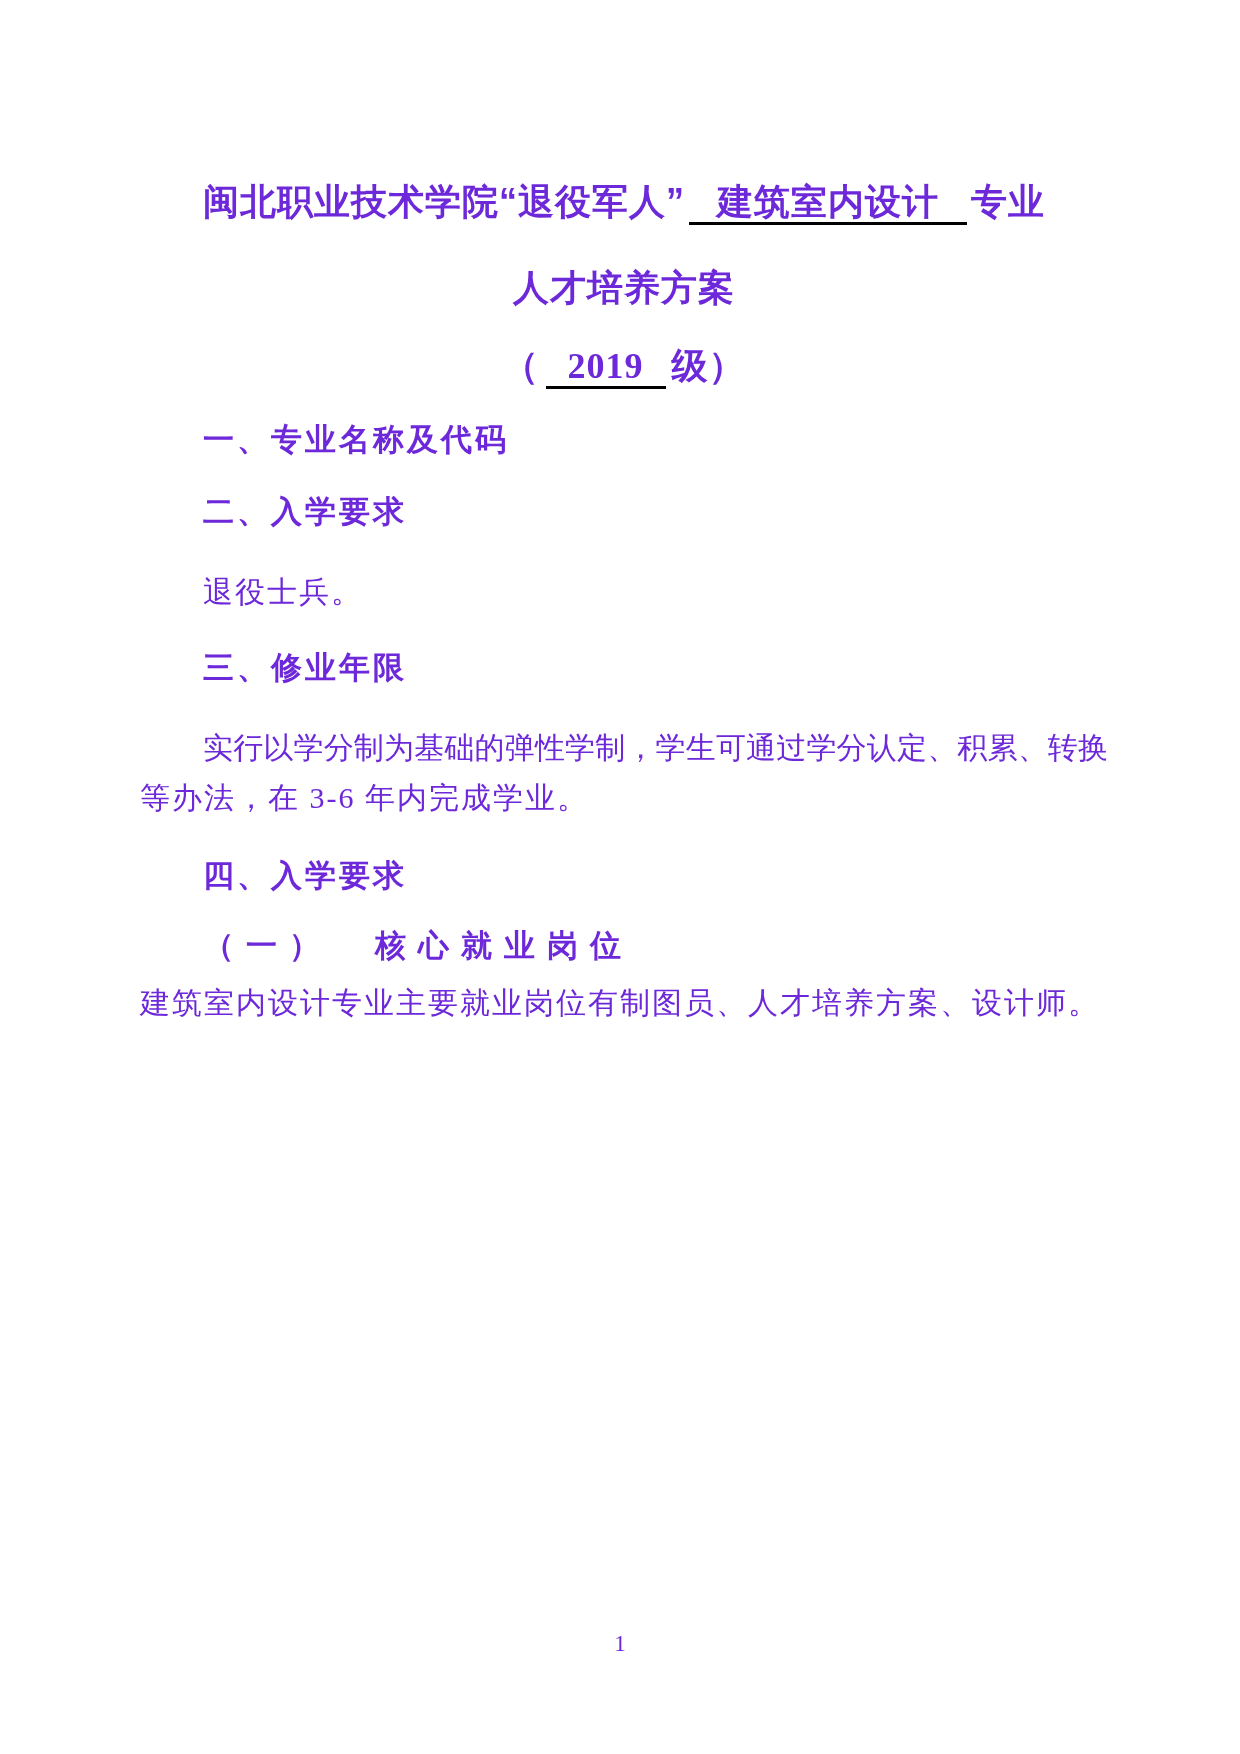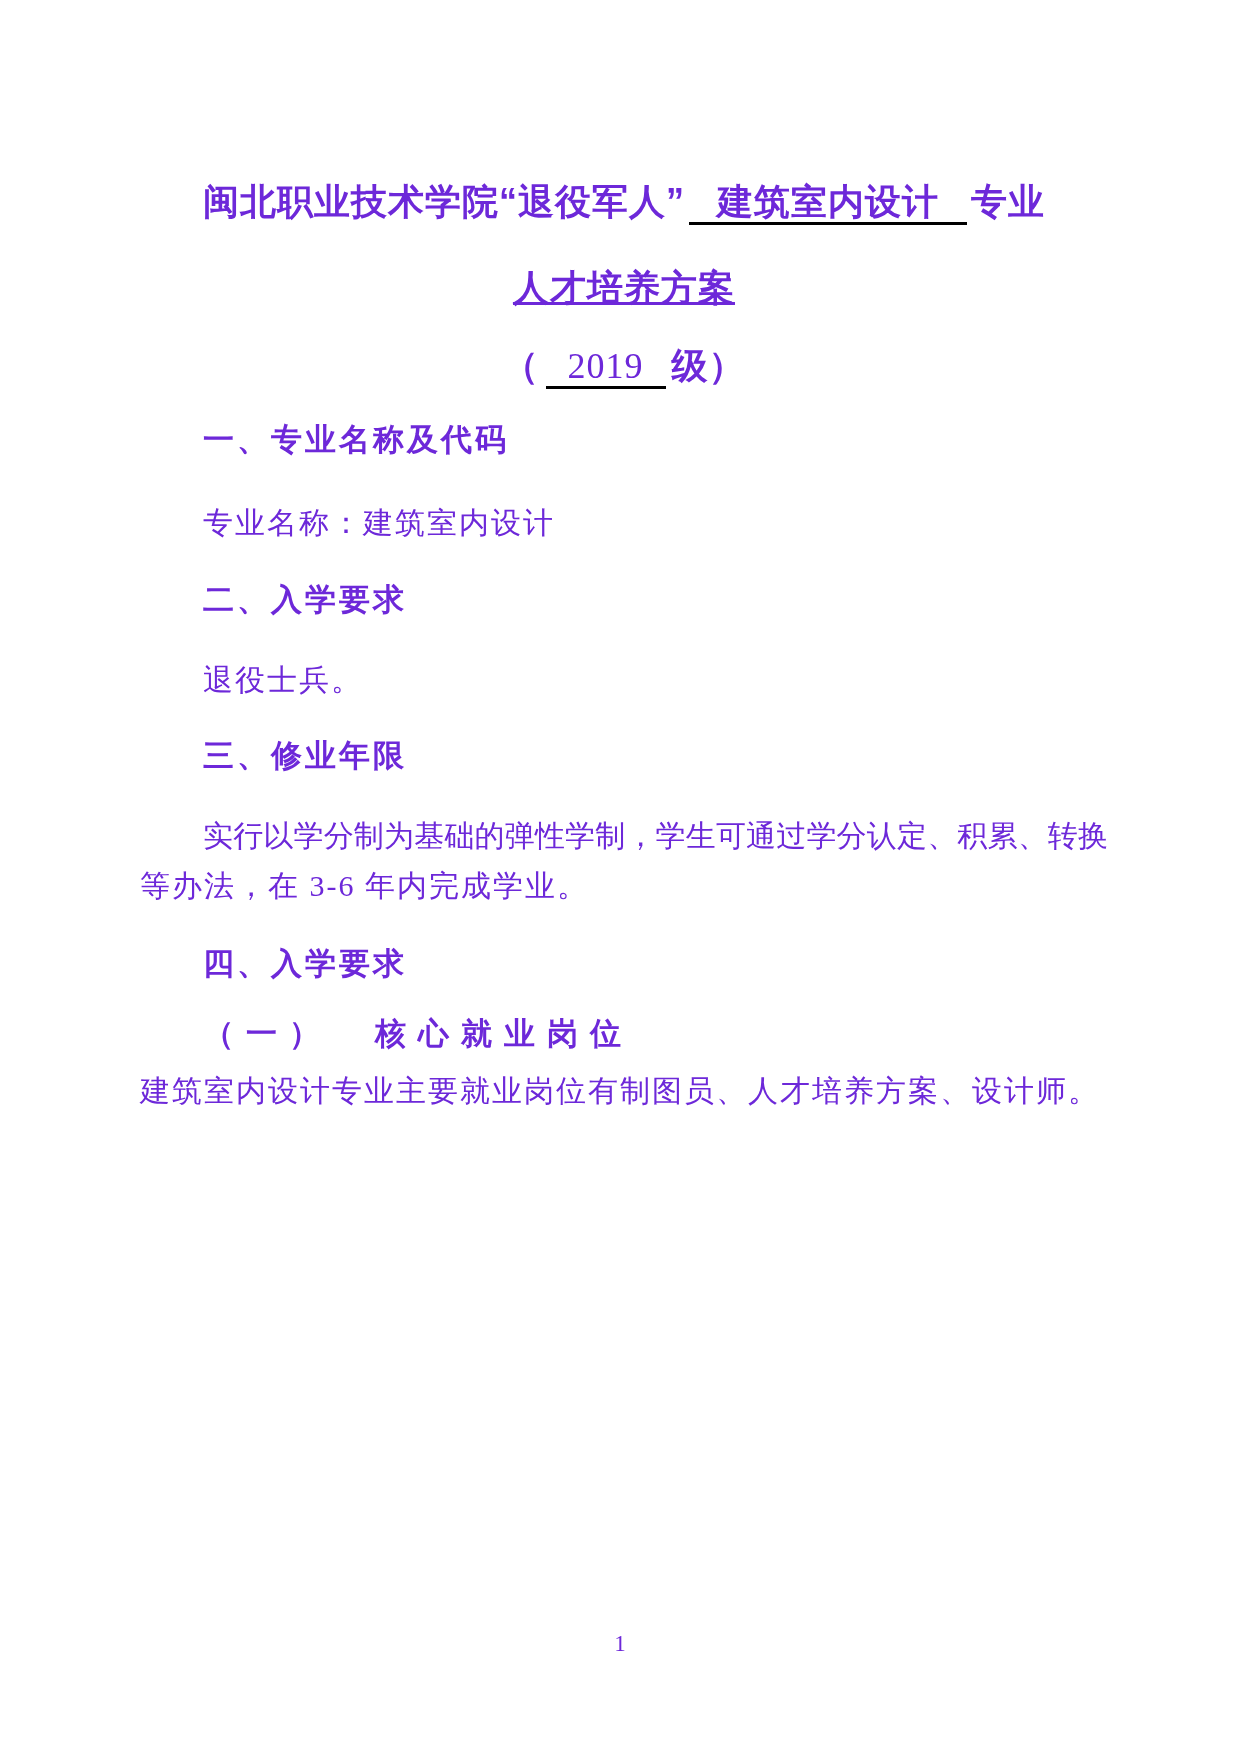--- a/index.html
+++ b/index.html
@@ -18,28 +18,28 @@
     padding-right: 114px; 
   }
   
   .title {
     text-align: center;
     font-family: "Liberation Sans", "DejaVu Sans", sans-serif;
     font-weight: bold;
     letter-spacing: 1px;
   }
   .t1 { margin-top: 170px; font-size: 36px; line-height: 48px; }
-  .t2 { margin-top: 40px;  font-size: 36px; line-height: 44px; text-decoration: underline; }
+  .t2 { margin-top: 40px;  font-size: 36px; line-height: 44px; }
   .t3 { margin-top: 34px;  font-size: 36px; line-height: 44px; }
   .u  { border-bottom: 3px solid #000; }
   .u1 { padding: 0 28px; margin: 0 4px; }
   .u2 {
     padding: 0 22px; margin: 0 6px;
     font-family: "Liberation Serif", "DejaVu Serif", serif;
-    font-weight: normal;
+    font-weight: bold;
   }
   
   .h {
     font-family: "Liberation Sans", "DejaVu Sans", sans-serif;
     font-weight: bold;
     font-size: 31px;
     line-height: 40px;
     letter-spacing: 3px;
     padding-left: 63px; 
   }
@@ -95,23 +95,20 @@
 <div class="page">
   <div class="content">
 
     <div class="title t1"><span>闽北职业技术学院“退役军人”</span><span class="u u1">建筑室内设计</span><span>专业</span></div>
 
     <div class="title t2">人才培养方案</div>
 
     <div class="title t3"><span>（</span><span class="u u2">2019</span><span>级）</span></div>
 
     <div class="h mt-h1">一、专业名称及代码</div>
-    <div class="para mt-p1">
-      <div class="line first last">专业名称：建筑室内设计</div>
-    </div>
 
     <div class="h mt-h2">二、入学要求</div>
     <div class="para mt-p3">
       <div class="line first last">退役士兵。</div>
     </div>
 
     <div class="h mt-h3">三、修业年限</div>
     <div class="para mt-p4">
       <div class="line first full">实行以学分制为基础的弹性学制，学生可通过学分认定、积累、转换</div>
       <div class="line last">等办法，在 3-6 年内完成学业。</div>

